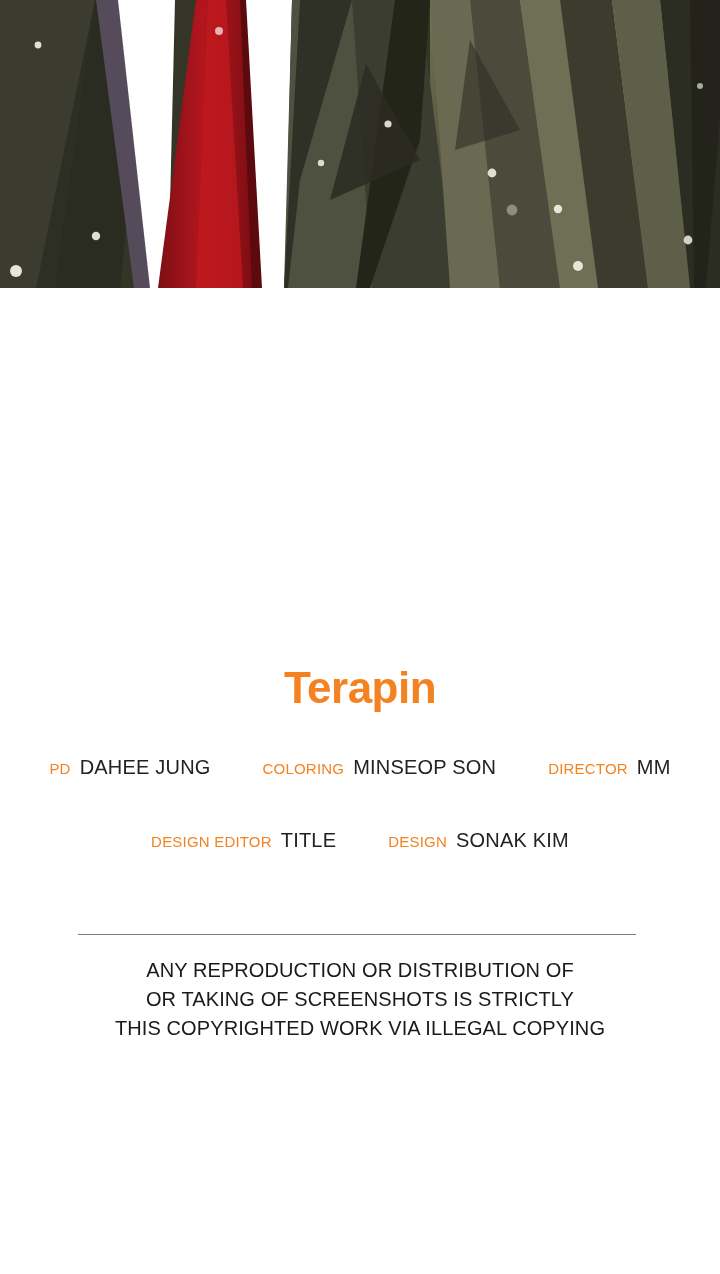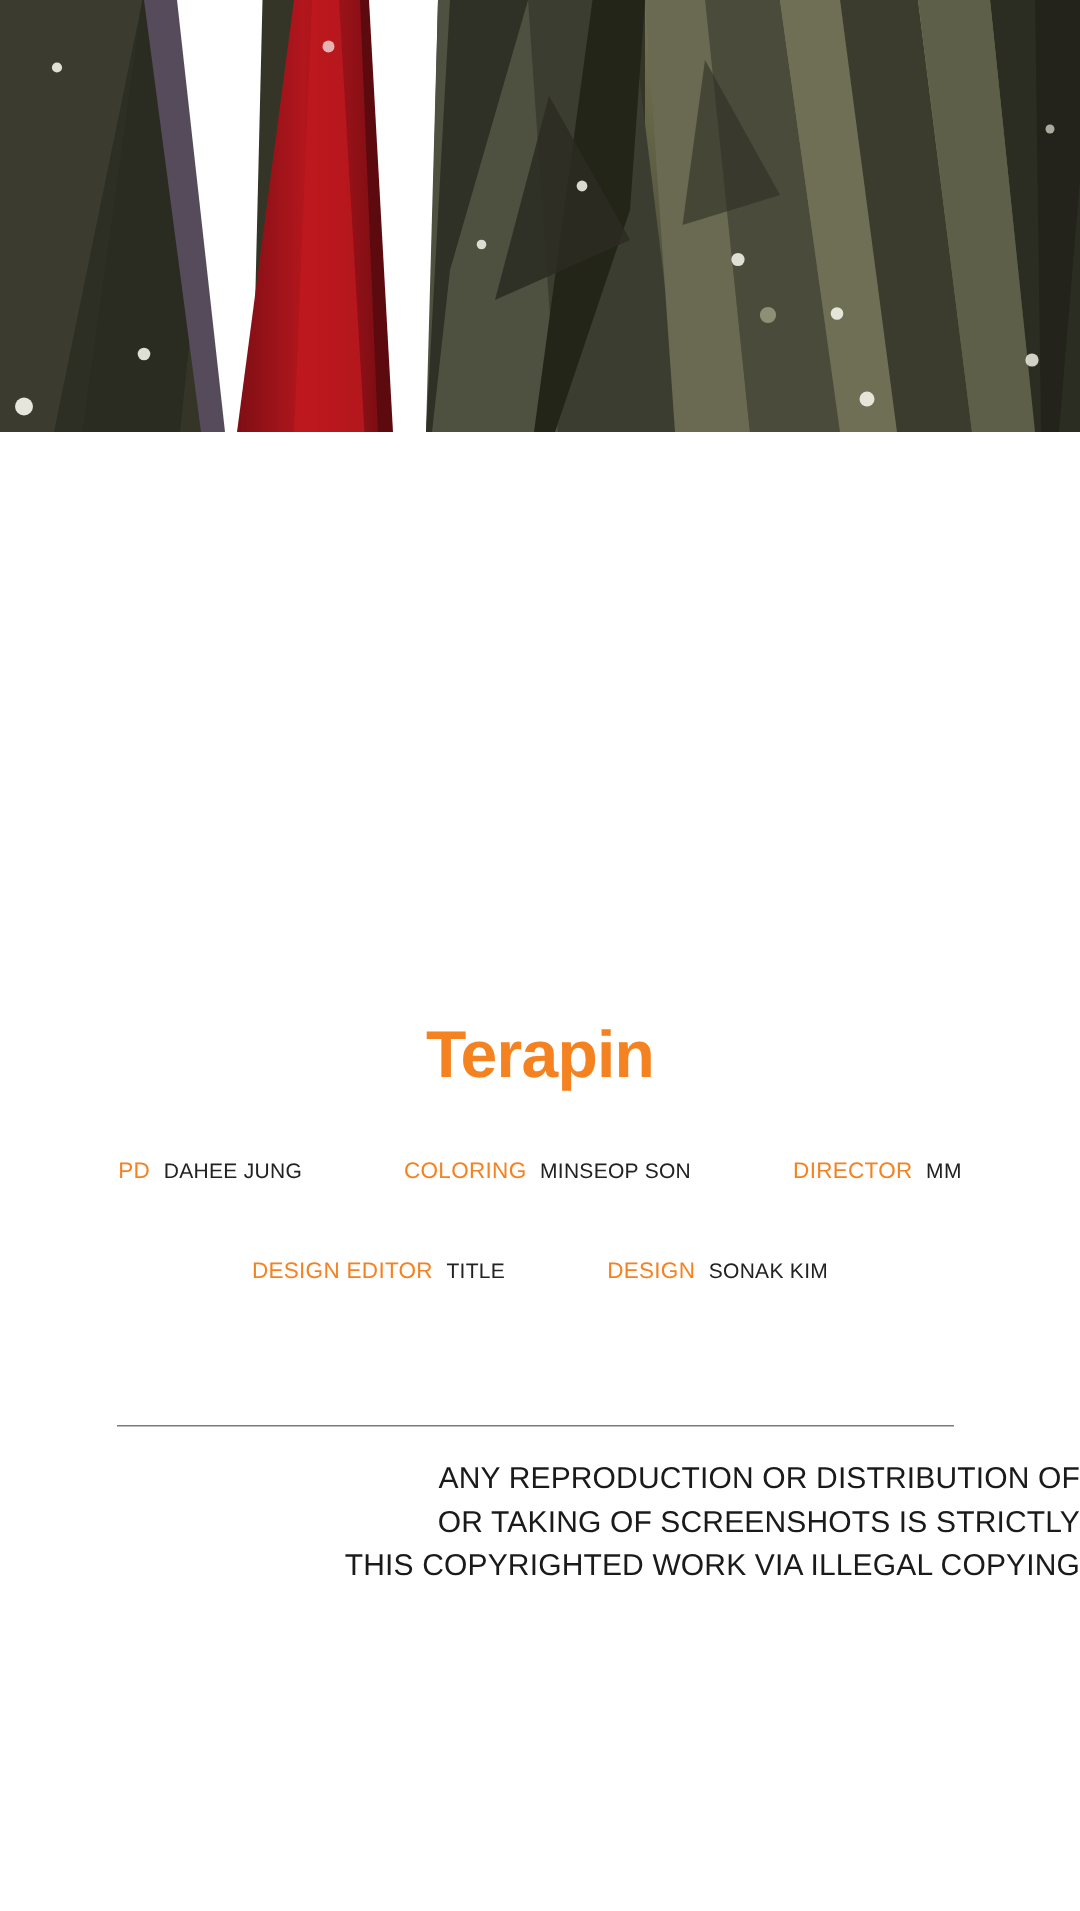--- a/index.html
+++ b/index.html
@@ -32,21 +32,20 @@
   }
 
   
   .page-body {
     position: absolute;
     top: 288px;
     left: 0;
     width: 720px;
     height: 884px;
     background: #ffffff;
-    margin-top: 16px;
   }
 
   .brand {
     position: absolute;
     top: 378px;
     left: 0;
     width: 720px;
     text-align: center;
     font-size: 44px;
     font-weight: bold;
@@ -59,55 +58,54 @@
     position: absolute;
     top: 468px;
     left: 0;
     width: 720px;
   }
   .credit-row {
     display: flex;
     justify-content: center;
     align-items: baseline;
     margin-bottom: 50px;
-    gap: 16px;
   }
   .credit-item {
     display: flex;
     align-items: baseline;
     margin: 0 26px;
     white-space: nowrap;
   }
   .credit-role {
     color: #f58220;
     font-size: 15px;
     letter-spacing: 0.2px;
     margin-right: 9px;
   }
   .credit-name {
     color: #222222;
-    font-size: 14px;
+    font-size: 20px;
     letter-spacing: 0.2px;
   }
 
   .divider {
     position: absolute;
     top: 646px;
     left: 78px;
     width: 558px;
     height: 1px;
     background: #7b7b7b;
   }
 
   .notice {
     position: absolute;
     top: 668px;
     left: 0;
     width: 720px;
-    text-align: right;
+    text-align: center;
     color: #1a1a1a;
     font-size: 20px;
     line-height: 29px;
     letter-spacing: 0.1px;
   }
   .notice div { white-space: nowrap; }
 </style>
 </head>
 <body>
 

